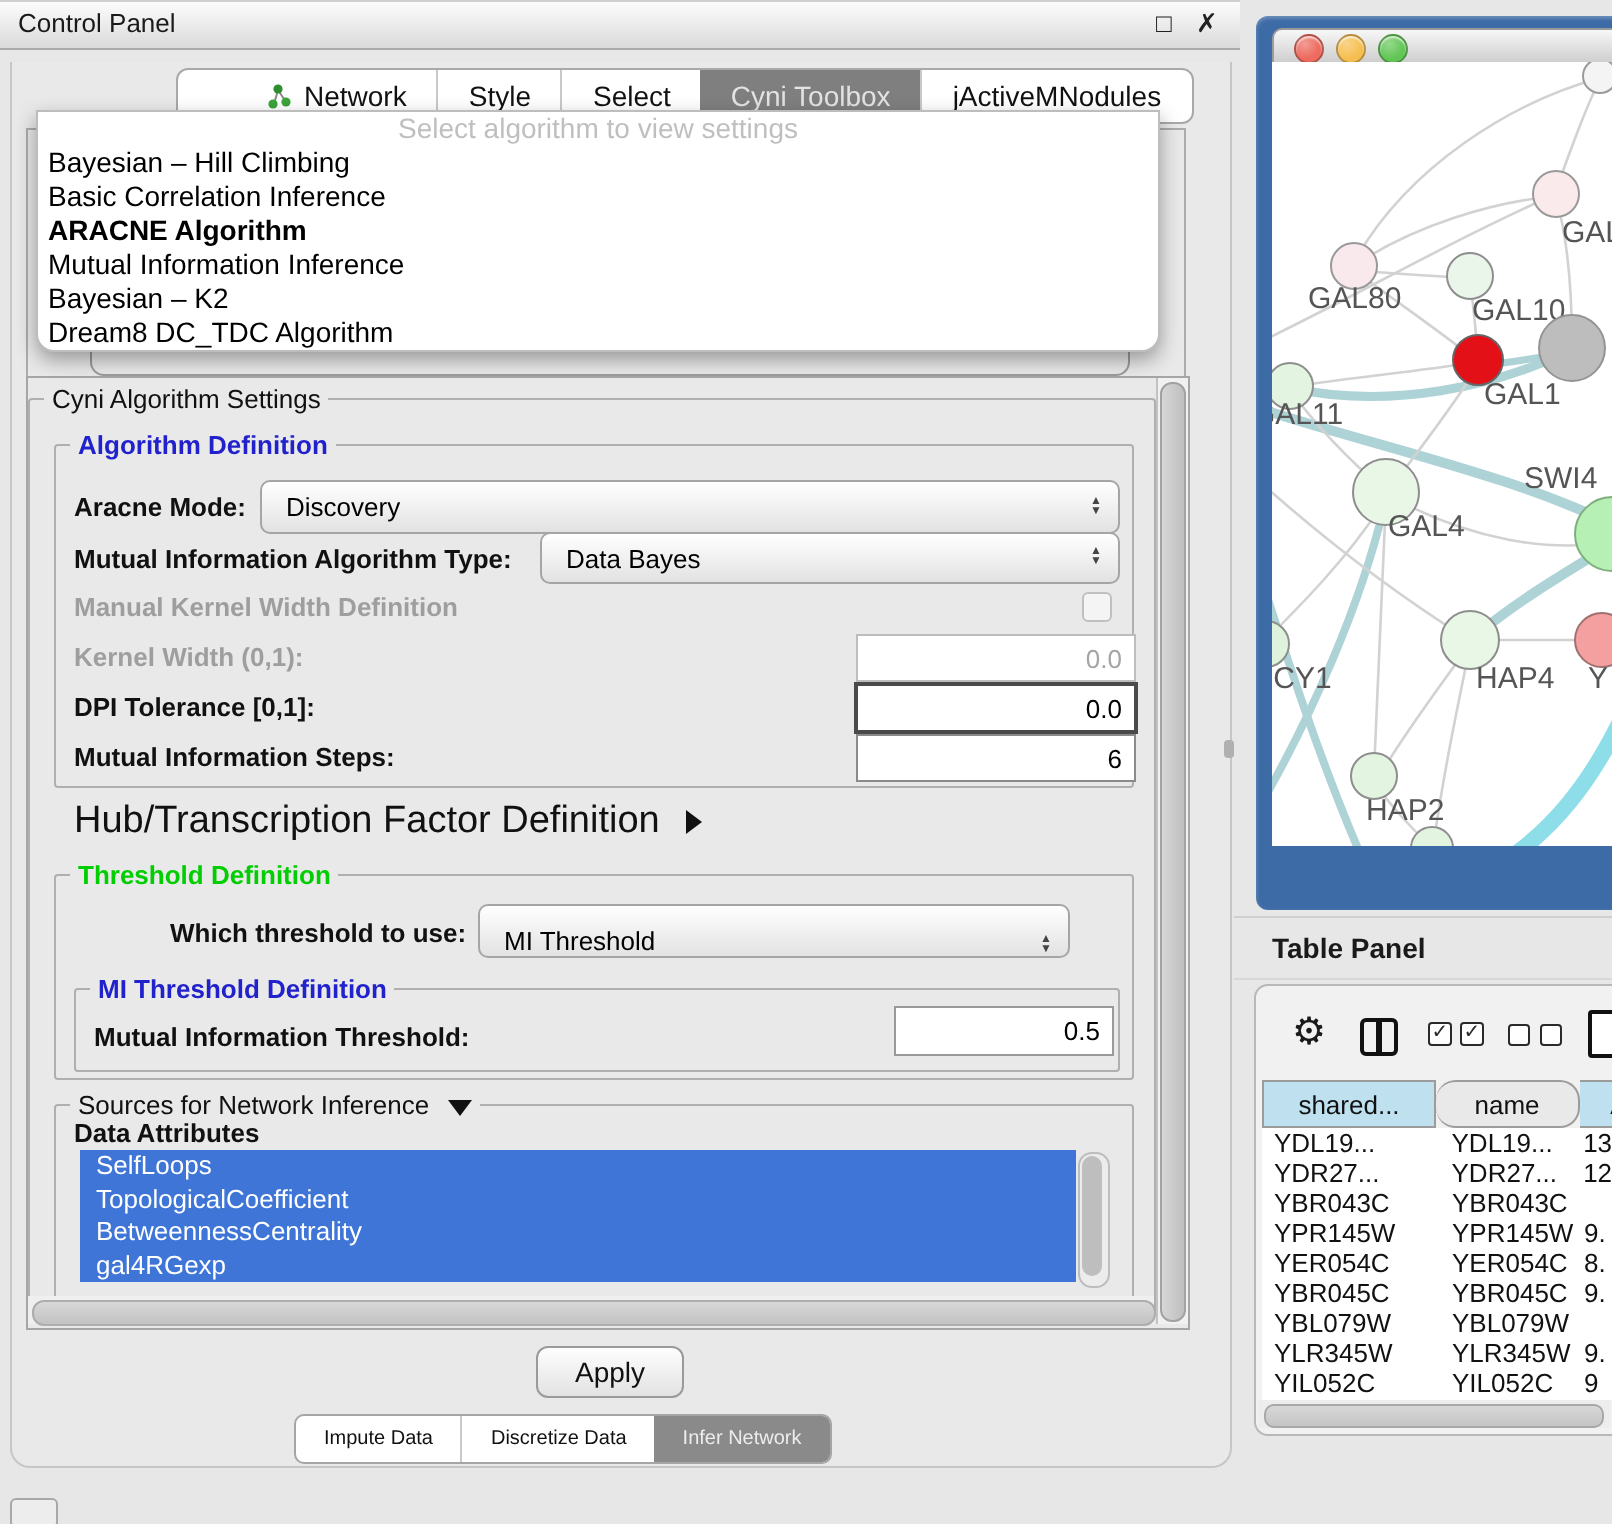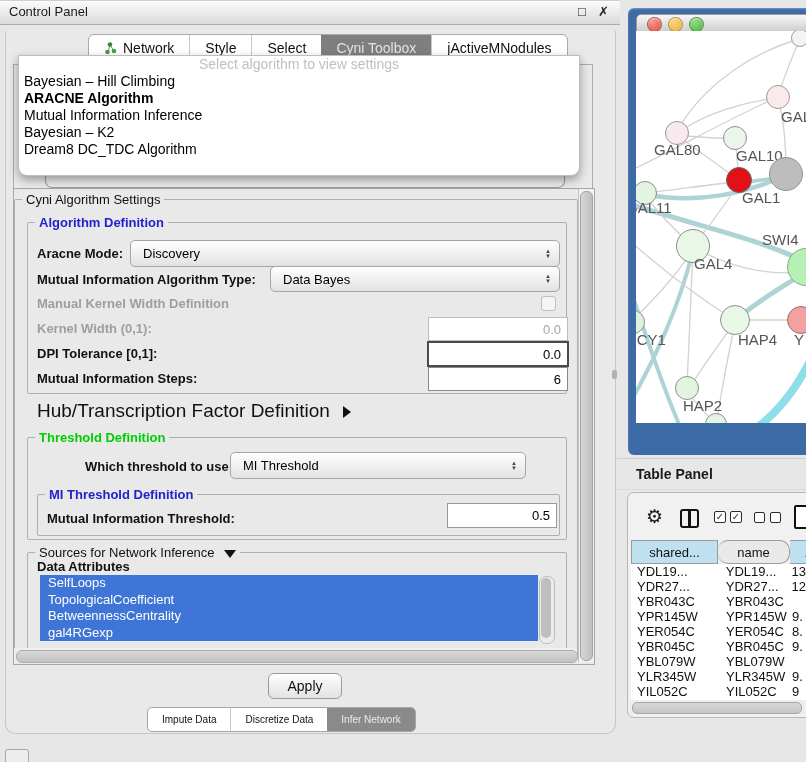--- a/index.html
+++ b/index.html
@@ -12,21 +12,21 @@
   .titlebar{left:0;top:8;width:620px;height:23px;
     background:linear-gradient(#FCFCFC,#DADADA);border-top:1px solid #CFCFCF;border-bottom:1px solid #ABABAB;}
   .titlebar .t{position:absolute;left:9px;top:3px;font-size:13px;color:#1A1A1A;}
   .tb-icon{position:absolute;top:3px;font-size:13px;color:#222;font-weight:bold;cursor:default;}
   .cp-body{left:5px;top:31px;width:609px;height:702px;background:#E9E9E9;
     border:1px solid #C6C6C6;border-top:none;border-radius:0 0 10px 10px;}
   
   .tabbar{left:88px;top:34px;height:26px;display:flex;background:#FFF;
     border:1px solid #A9A9A9;border-radius:6px;overflow:hidden;z-index:5;}
   .tab{display:flex;align-items:center;padding:0 15px;font-size:14px;color:#111;border-left:1px solid #C9C9C9;cursor:default;}
-  .tab:first-child{border-left:none;}
+  .tab:first-child{border-left:none;margin-left:29px;}
   .tab.sel{background:var(--tab-selected-bg);color:#E3E3E3;border-left:none;}
   .tab .ticon{margin-right:6px;display:inline-flex;}
   
   .popup{left:18px;top:55px;width:560px;height:119px;background:#FFF;z-index:60;
     border:1px solid #BDBDBD;border-radius:0 0 9px 9px;box-shadow:0 4px 10px rgba(0,0,0,.35);overflow:hidden;}
   .popup .ph{height:17px;line-height:17px;text-align:center;color:#BFBFBF;font-size:14px;}
   .algo-item{height:17px;line-height:17px;padding-left:5px;font-size:14px;color:#000;}
   .algo-item.bold{font-weight:bold;}
   .underlay-group{left:13px;top:64px;width:578px;height:123px;border:1px solid #ACACAC;z-index:1;}
   .underlay-combo{left:45px;top:168px;width:518px;height:19px;border:1px solid #9C9C9C;border-top:none;
@@ -144,20 +144,21 @@
       </div>
     </div>
 
   <div class="abs underlay-group"></div>
   <div class="abs underlay-combo"></div>
 
   <div class="abs popup">
     <div class="ph">Select algorithm to view settings</div>
     <div id="algo-items">
         <div class="algo-item">Bayesian – Hill Climbing</div>
+        <div class="algo-item">Basic Correlation Inference</div>
         <div class="algo-item bold">ARACNE Algorithm</div>
         <div class="algo-item">Mutual Information Inference</div>
         <div class="algo-item">Bayesian – K2</div>
         <div class="algo-item">Dream8 DC_TDC Algorithm</div>
       </div>
   </div>
 
   <div class="abs scrollwrap"></div>
   <div class="abs vscroll-track"></div>
   <div class="abs vscroll-thumb"></div>
@@ -194,21 +195,21 @@
 
   <div class="abs nowrap" style="left:37px;top:400px;z-index:5;font-size:19px;">
     <span>Hub/Transcription Factor Definition</span>
     <span class="tri-right" style="margin-left:8px;"></span>
   </div>
 
   <div class="abs fs" style="left:27px;top:437px;width:538px;height:101px;"></div>
   <div class="abs legend green" style="left:35px;top:430px;">Threshold Definition</div>
 
   <div class="abs lbl nowrap" style="left:85px;top:459px;">Which threshold to use:</div>
-  <div class="abs combo" style="left:230px;top:452px;width:294px;height:25px;">
+  <div class="abs combo" style="left:239px;top:452px;width:294px;height:25px;align-items:flex-end;">
     <span class="cv">MI Threshold</span>
     <span class="arrows">▲<br>▼</span>
   </div>
 
   <div class="abs fs" style="left:37px;top:494px;width:521px;height:40px;"></div>
   <div class="abs legend blue" style="left:45px;top:487px;">MI Threshold Definition</div>
   <div class="abs lbl nowrap" style="left:47px;top:511px;">Mutual Information Threshold:</div>
   <div class="abs field" style="left:447px;top:503px;width:102px;height:23px;border:1px solid #999;color:#000;">0.5</div>
 
   <div class="abs fs" style="left:27px;top:552px;width:538px;height:106px;"></div>

